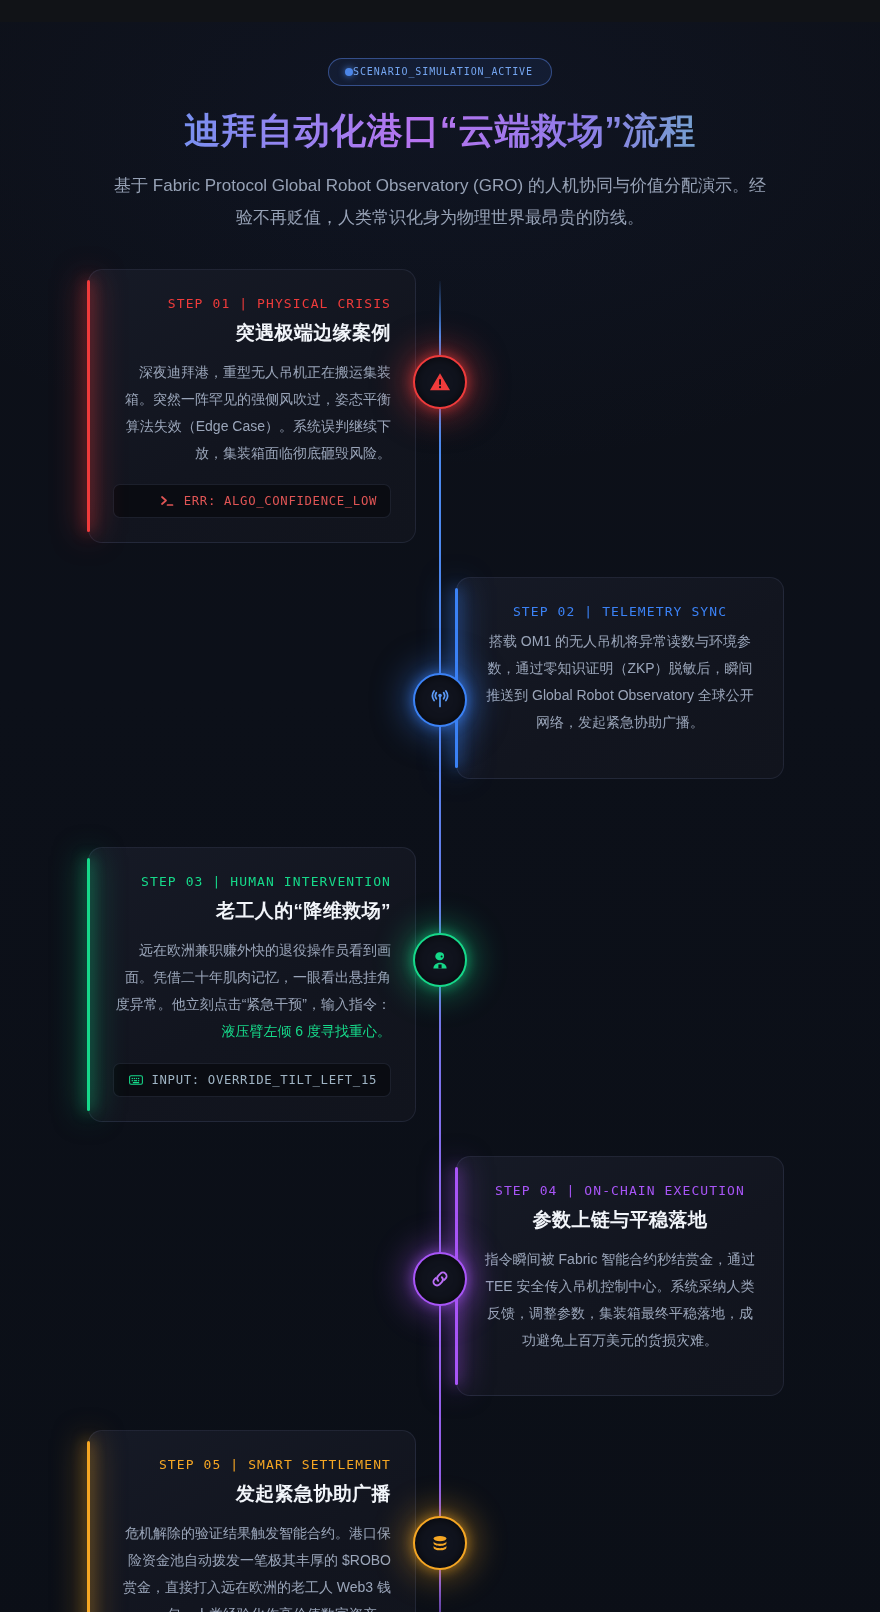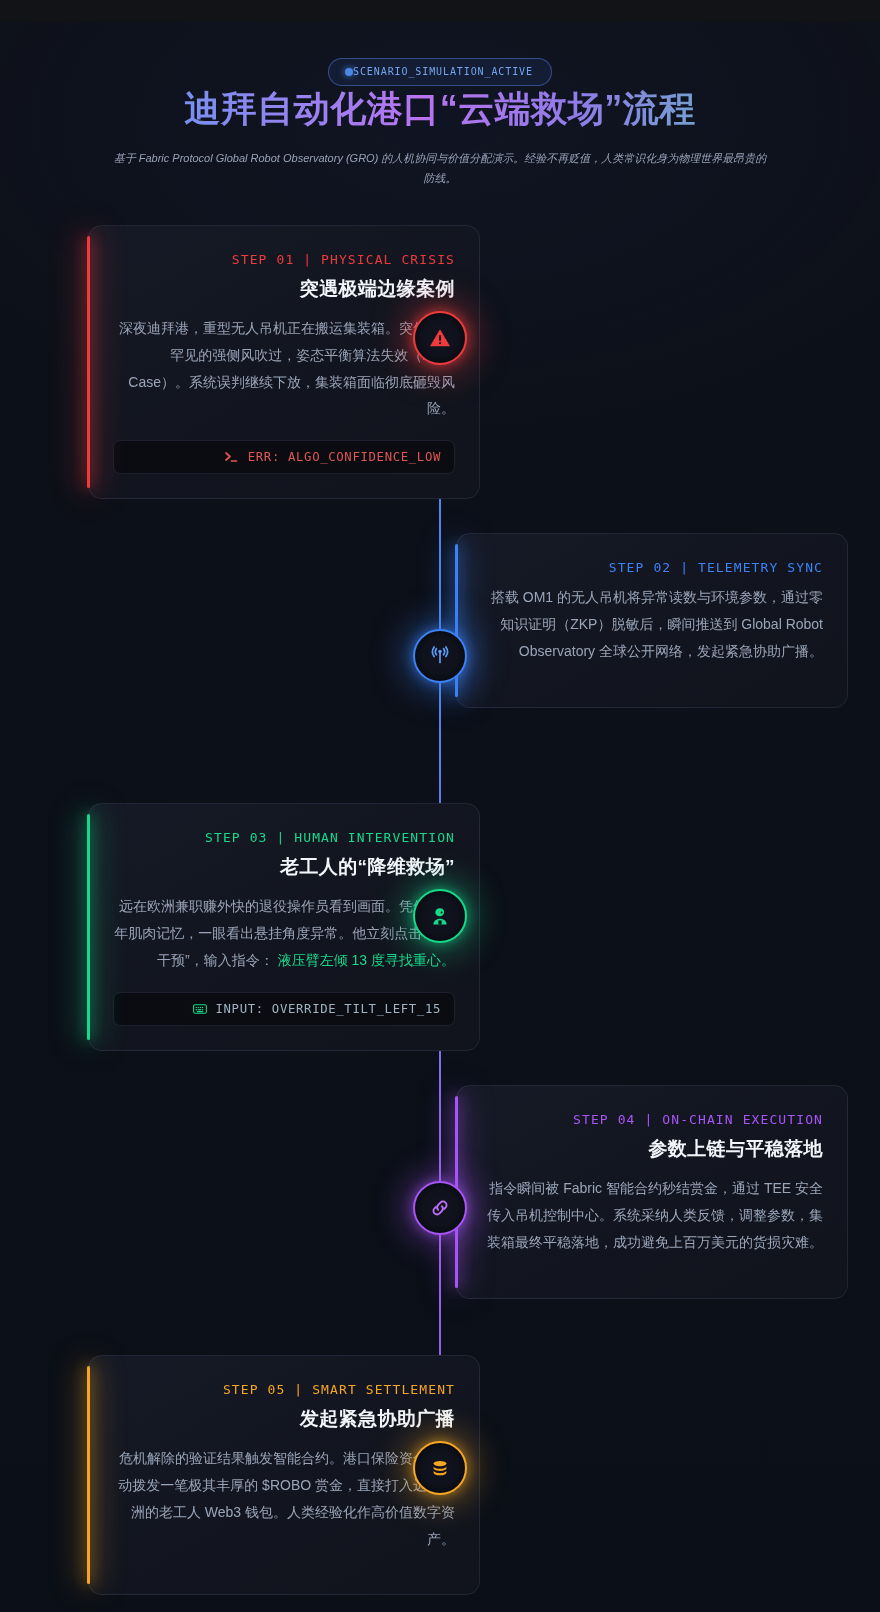--- a/index.html
+++ b/index.html
@@ -52,38 +52,38 @@
     color: #74a5f0;
   }
   .badge .dot {
     width: 8px; height: 8px; border-radius: 50%;
     background: #4c86e8;
     box-shadow: 0 0 7px rgba(76,134,232,0.95);
     display: block;
   }
 
   .title {
+    margin-top: 22px;
     font-size: 36px;
     font-weight: bold;
     letter-spacing: 0.5px;
     background: linear-gradient(95deg, #4da2f5 0%, #7b8ff0 22%, #b873f0 48%, #8f7ce8 66%, #4ad8a8 100%);
     -webkit-background-clip: text;
     background-clip: text;
     color: transparent;
     -webkit-text-fill-color: transparent;
     line-height: 1.28;
   }
 
   .subtitle {
     margin: 16px auto 0;
     width: 660px;
-    font-size: 11px;
+    font-size: 17px;
     line-height: 1.85;
     color: #97a2b6;
-    font-style: italic;
   }
 
   
   .timeline {
     position: relative;
     margin-top: 36px;
     width: 880px;
   }
 
   .spine {
@@ -115,25 +115,25 @@
   .slot { width: 50%; position: relative; }
   .slot.pad { }
 
   
   .card {
     position: relative;
     border-radius: 14px;
     background: linear-gradient(150deg, #161a26 0%, #12151f 55%, #11141d 100%);
     border: 1px solid rgba(110,125,165,0.16);
     padding: 26px 24px 24px;
-    width: 392px;
+    width: 328px;
   }
 
   .row.left .card { margin-left: 88px; text-align: right; }
-  .row.right .card { margin-left: 16px; text-align: right; }
+  .row.right .card { margin-left: 16px; text-align: center; }
 
   .card::before {
     content: "";
     position: absolute;
     top: 10px; bottom: 10px;
     left: -2px;
     width: 3px;
     border-radius: 3px;
     background: var(--accent);
     box-shadow: 0 0 14px 1px var(--glow), 0 0 30px 3px var(--glow);
@@ -271,21 +271,21 @@
           </svg>
         </span>
       </div>
     </div>
 
     <div class="row left">
       <div class="slot">
         <div class="card" style="--accent:#16d98a; --glow:rgba(22,217,138,0.5); --term:#9fb4c4;">
           <div class="step-label">STEP 03  |  HUMAN INTERVENTION</div>
           <div class="card-title">老工人的“降维救场”</div>
-          <div class="card-body"><span>远在欧洲兼职赚外快的退役操作员看到画面。凭借二十年肌肉记忆，一眼看出悬挂角度异常。他立刻点击“紧急干预”，输入指令：</span> <span class="hl">液压臂左倾 13 度寻找重心。</span></div>
+          <div class="card-body"><span>远在欧洲兼职赚外快的退役操作员看到画面。凭借二十年肌肉记忆，一眼看出悬挂角度异常。他立刻点击“紧急干预”，输入指令：</span> <span class="hl">液压臂左倾 6 度寻找重心。</span></div>
           <div class="terminal">
             <span class="ticon">
               <svg width="15" height="12" viewBox="0 0 16 12">
                   <rect x="0.7" y="1.2" width="14.6" height="9.6" rx="1.6" fill="none" stroke="#16d98a" stroke-width="1.2"></rect>
                   <g fill="#16d98a">
                     <rect x="3" y="3.6" width="1.5" height="1.4"></rect>
                     <rect x="5.4" y="3.6" width="1.5" height="1.4"></rect>
                     <rect x="7.8" y="3.6" width="1.5" height="1.4"></rect>
                     <rect x="10.2" y="3.6" width="1.5" height="1.4"></rect>
                     <rect x="3" y="6.1" width="1.5" height="1.4"></rect>

